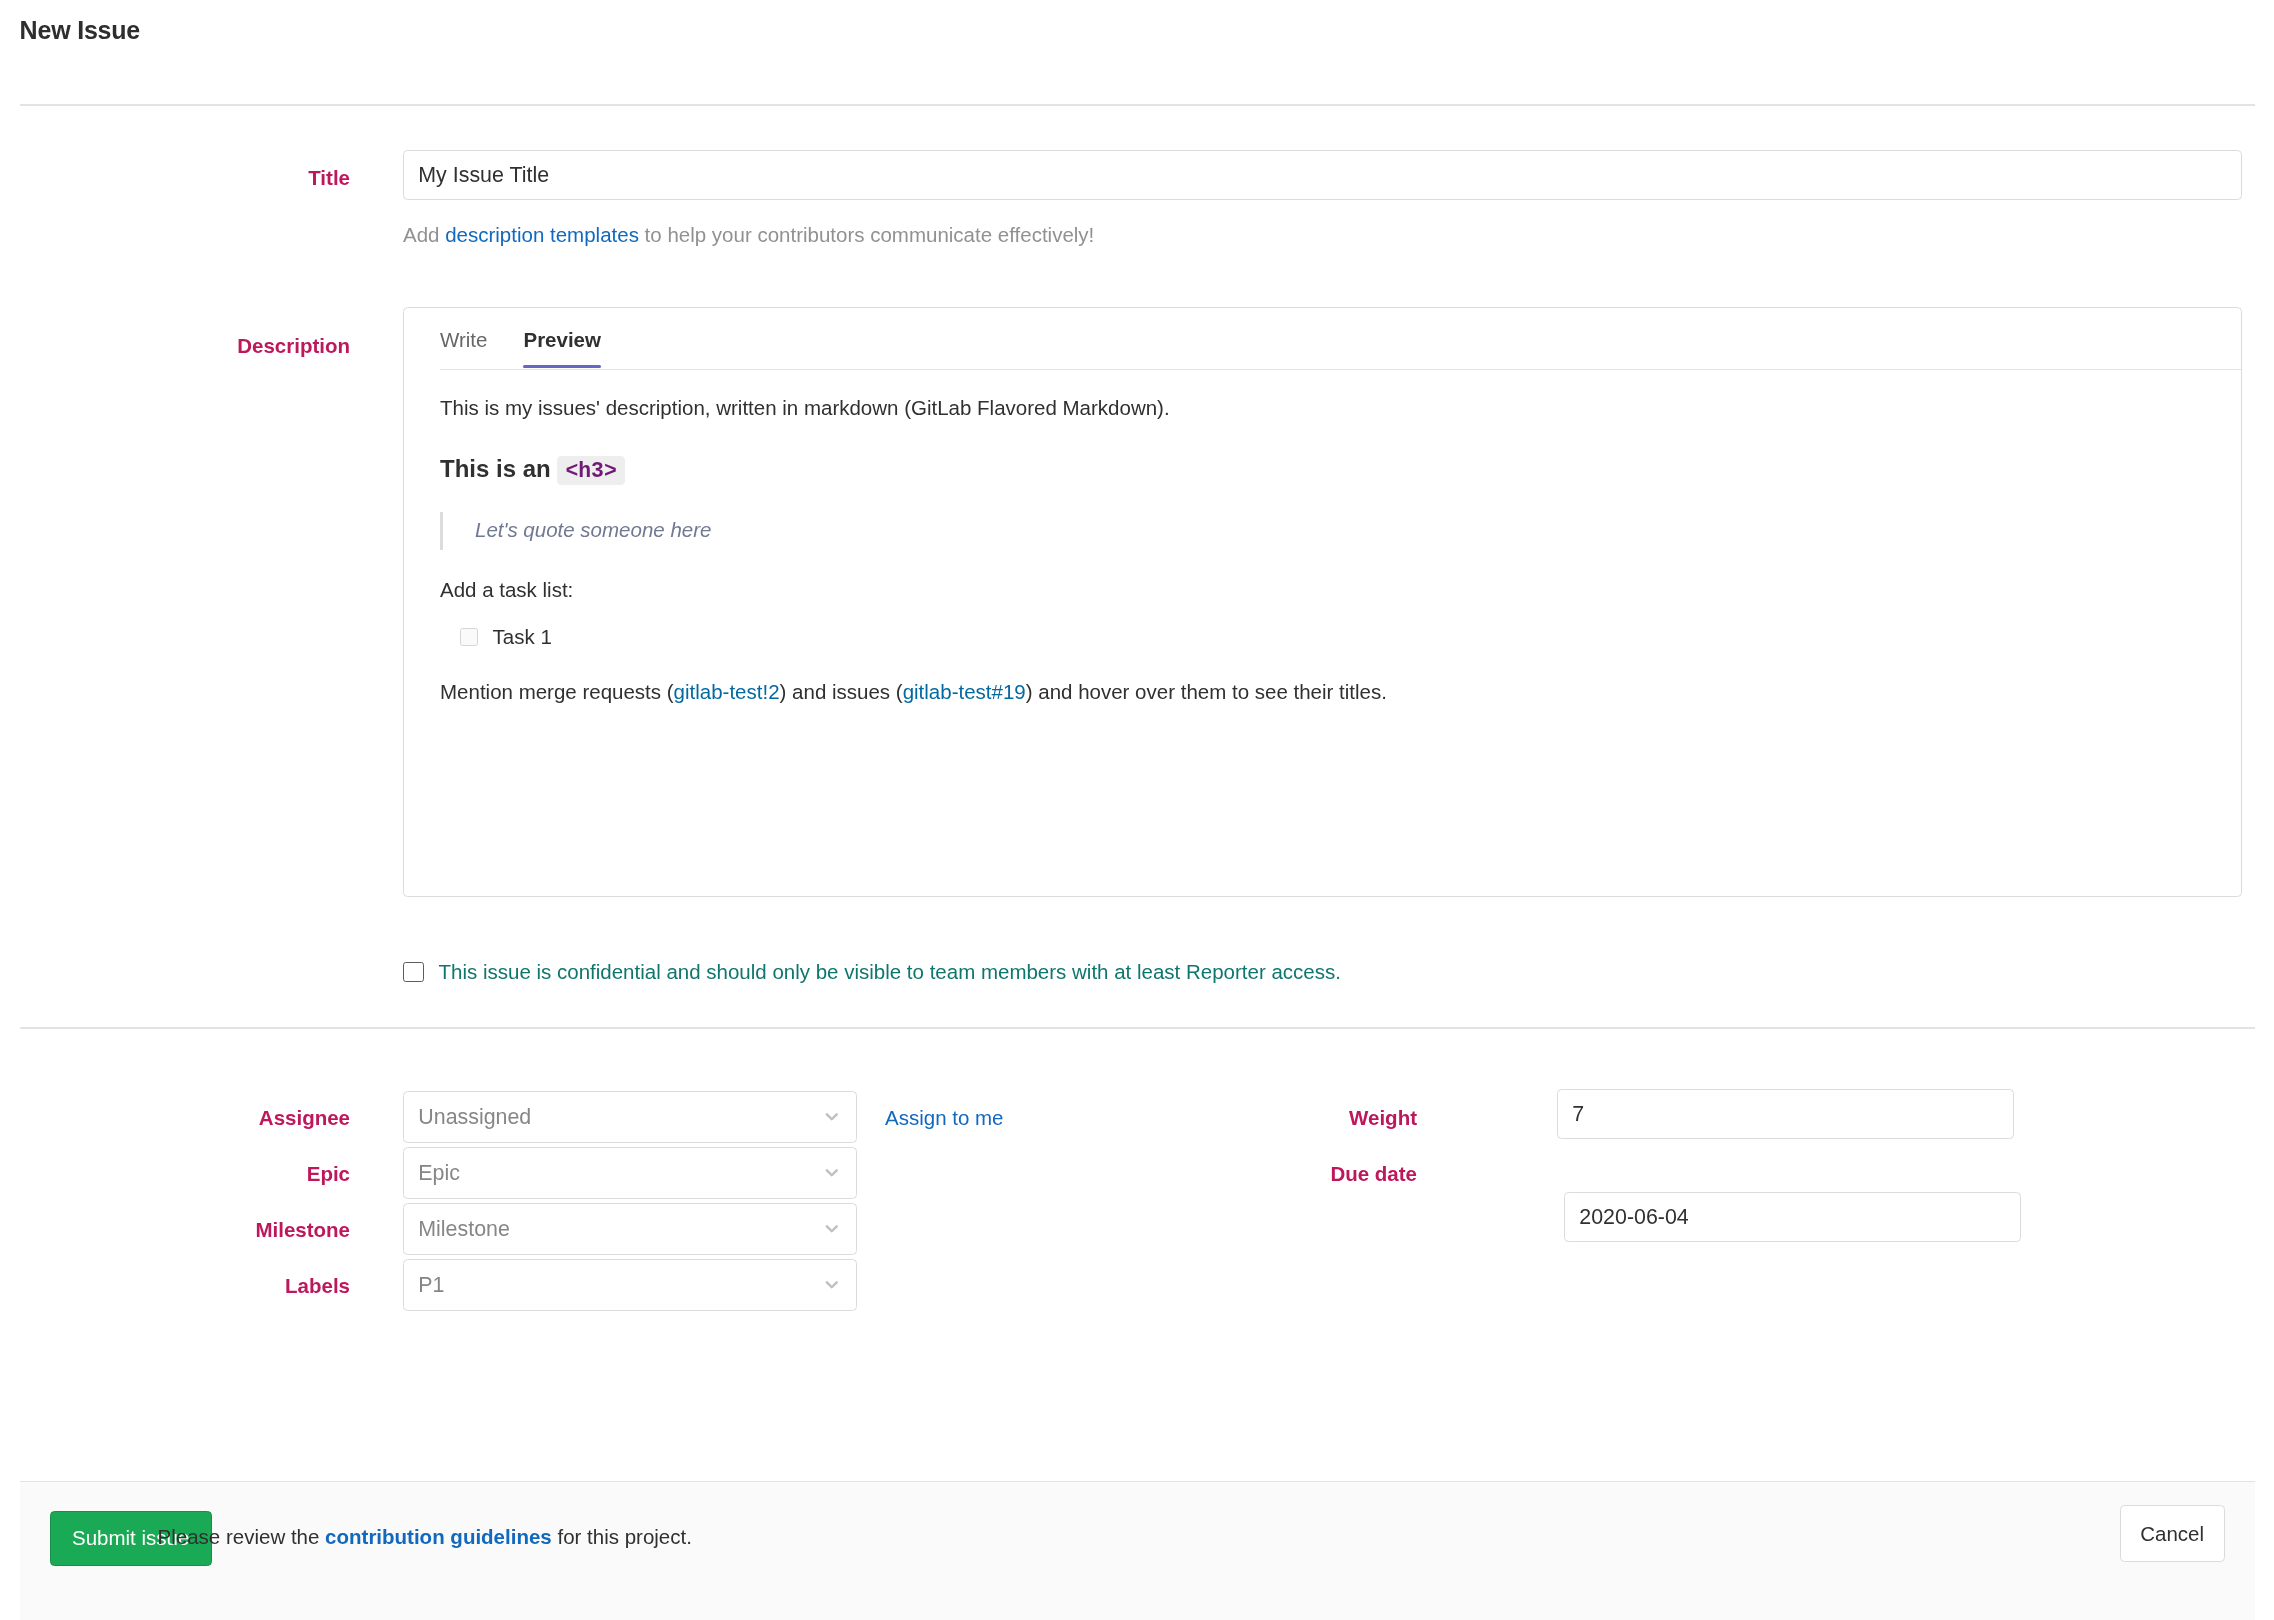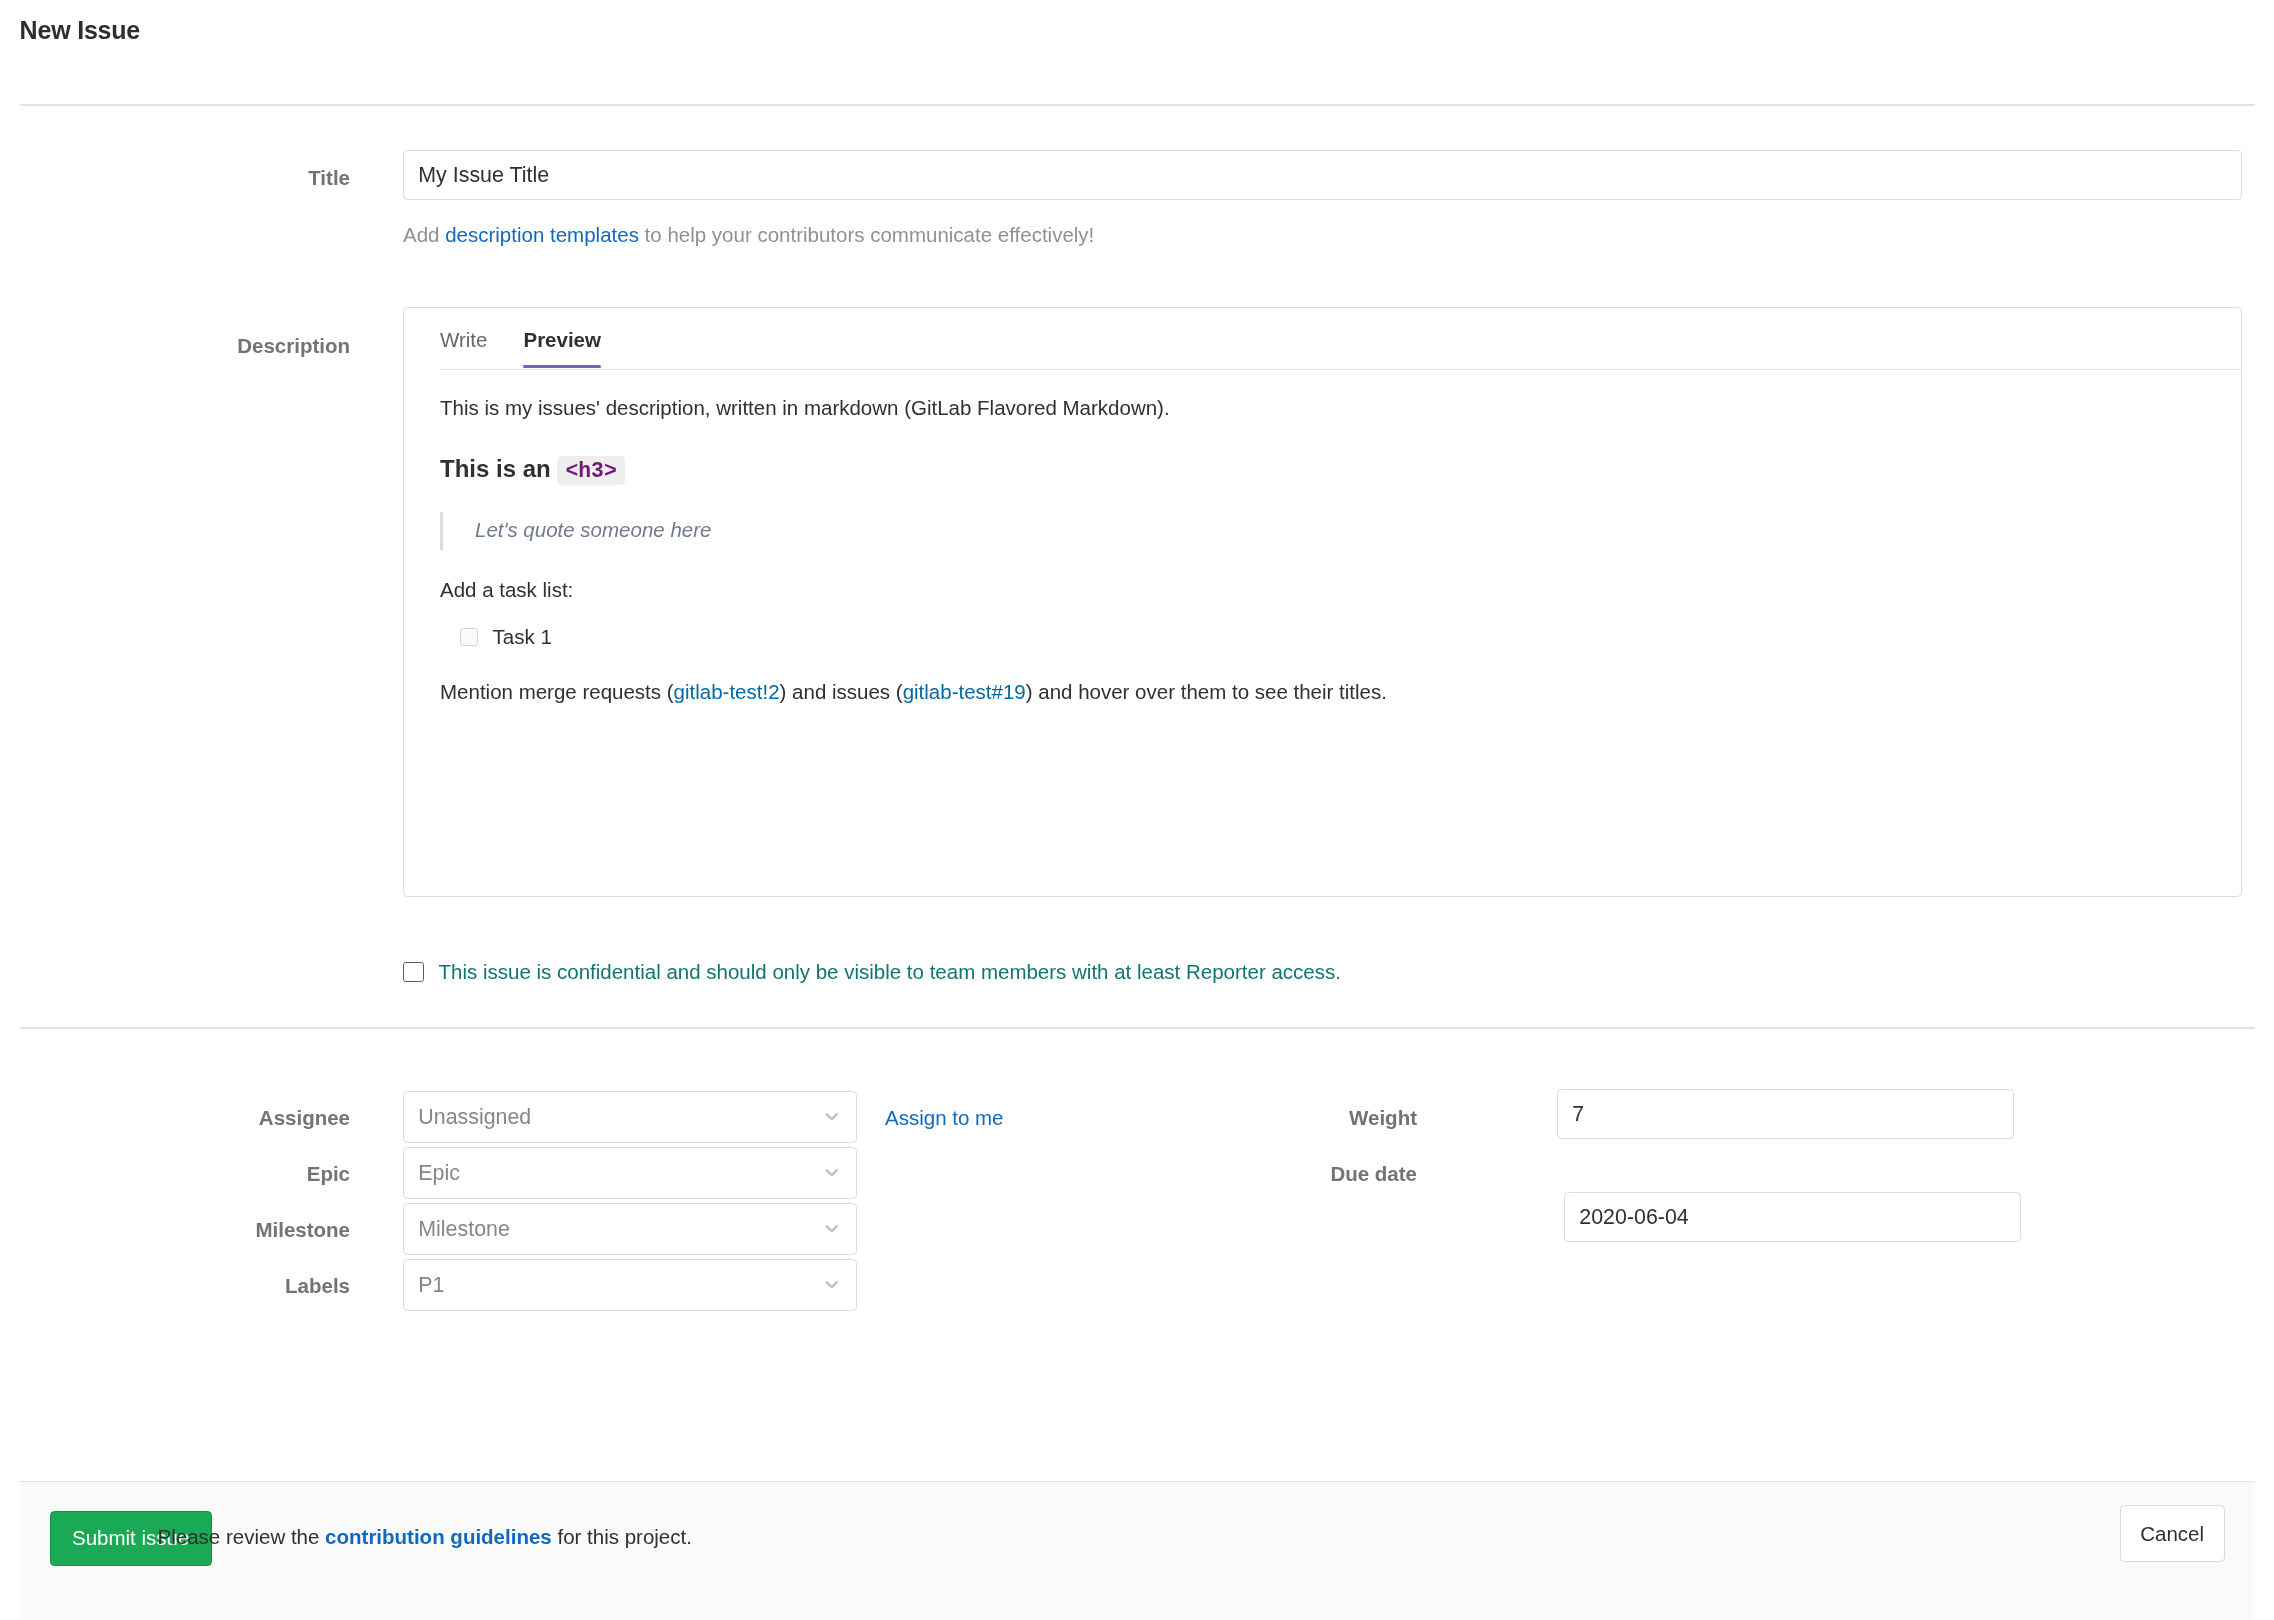--- a/index.html
+++ b/index.html
@@ -29,21 +29,21 @@
     width: 2235px; height: 1.8px;
     background: #e3e3e3;
   }
 
   
   .form-label {
     position: absolute;
     text-align: right;
     font-size: 20.5px;
     font-weight: bold;
-    color: #737373;
+    color: #be185d;
   }
 
   .text-input {
     position: absolute;
     border: 0.9px solid #dbdbdb;
     border-radius: 4.5px;
     background: #fff;
     font-size: 21.4px;
     font-family: "Liberation Sans", sans-serif;
     color: #303030;

